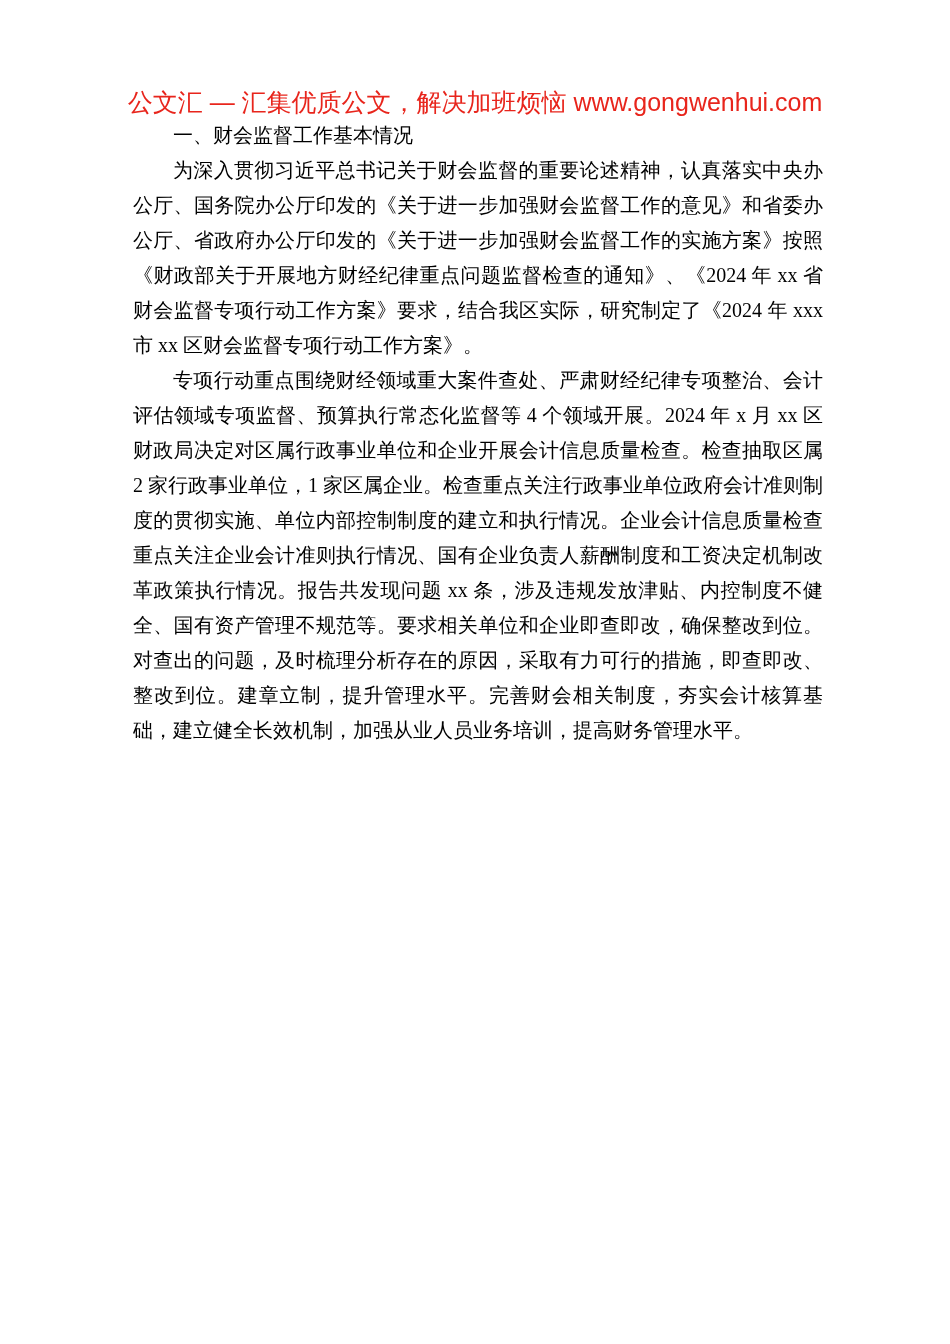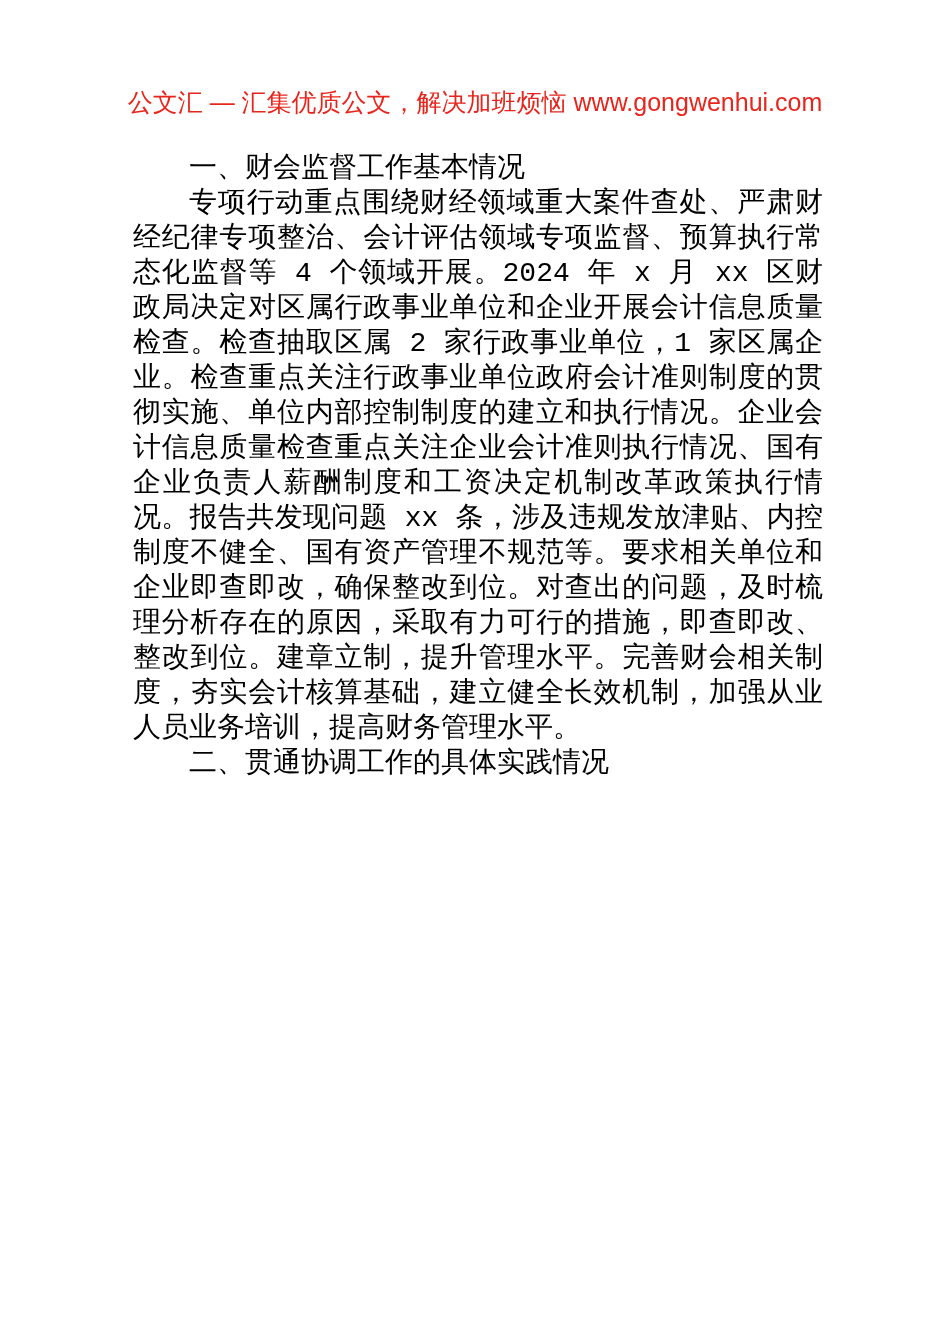--- a/index.html
+++ b/index.html
@@ -31,42 +31,40 @@
   .doc-title {
     margin-top: 44px;
     padding: 0 118px;
     text-align: center;
     font-size: 38px;
     line-height: 70px;
     font-weight: bold;
     letter-spacing: 1px;
   }
   .content {
-    margin-top: 33px;
     padding: 0 127px 0 133px;
-    font-size: 28px;
+    font-size: 20px;
     line-height: 35px;
     text-align: justify;
-    font-family: Liberation Mono, monospace;
   }
   .para {
     margin: 0;
     text-indent: 2em;
   }
   .para.heading {
     text-align: left;
   }
 </style>
 </head>
 <body>
 
 <div class="page">
 
   <div class="watermark" style="color: rgb(232, 37, 28);">公文汇 — 汇集优质公文，解决加班烦恼 www.gongwenhui.com</div>
 
 
   <div class="content">
     <p class="para heading">一、财会监督工作基本情况</p>
+    <p class="para">为深入贯彻习近平总书记关于财会监督的重要论述精神，认真落实中央办公厅、国务院办公厅印发的《关于进一步加强财会监督工作的意见》和省委办公厅、省政府办公厅印发的《关于进一步加强财会监督工作的实施方案》按照《财政部关于开展地方财经纪律重点问题监督检查的通知》、《2024 年 xx 省财会监督专项行动工作方案》要求，结合我区实际，研究制定了《2024 年 xxx 市 xx 区财会监督专项行动工作方案》。</p>
     <p class="para">专项行动重点围绕财经领域重大案件查处、严肃财经纪律专项整治、会计评估领域专项监督、预算执行常态化监督等 4 个领域开展。2024 年 x 月 xx 区财政局决定对区属行政事业单位和企业开展会计信息质量检查。检查抽取区属 2 家行政事业单位，1 家区属企业。检查重点关注行政事业单位政府会计准则制度的贯彻实施、单位内部控制制度的建立和执行情况。企业会计信息质量检查重点关注企业会计准则执行情况、国有企业负责人薪酬制度和工资决定机制改革政策执行情况。报告共发现问题 xx 条，涉及违规发放津贴、内控制度不健全、国有资产管理不规范等。要求相关单位和企业即查即改，确保整改到位。对查出的问题，及时梳理分析存在的原因，采取有力可行的措施，即查即改、整改到位。建章立制，提升管理水平。完善财会相关制度，夯实会计核算基础，建立健全长效机制，加强从业人员业务培训，提高财务管理水平。</p>
-    <p class="para heading">二、贯通协调工作的具体实践情况</p>
   </div>
 
 </div>
 
 </body></html>

